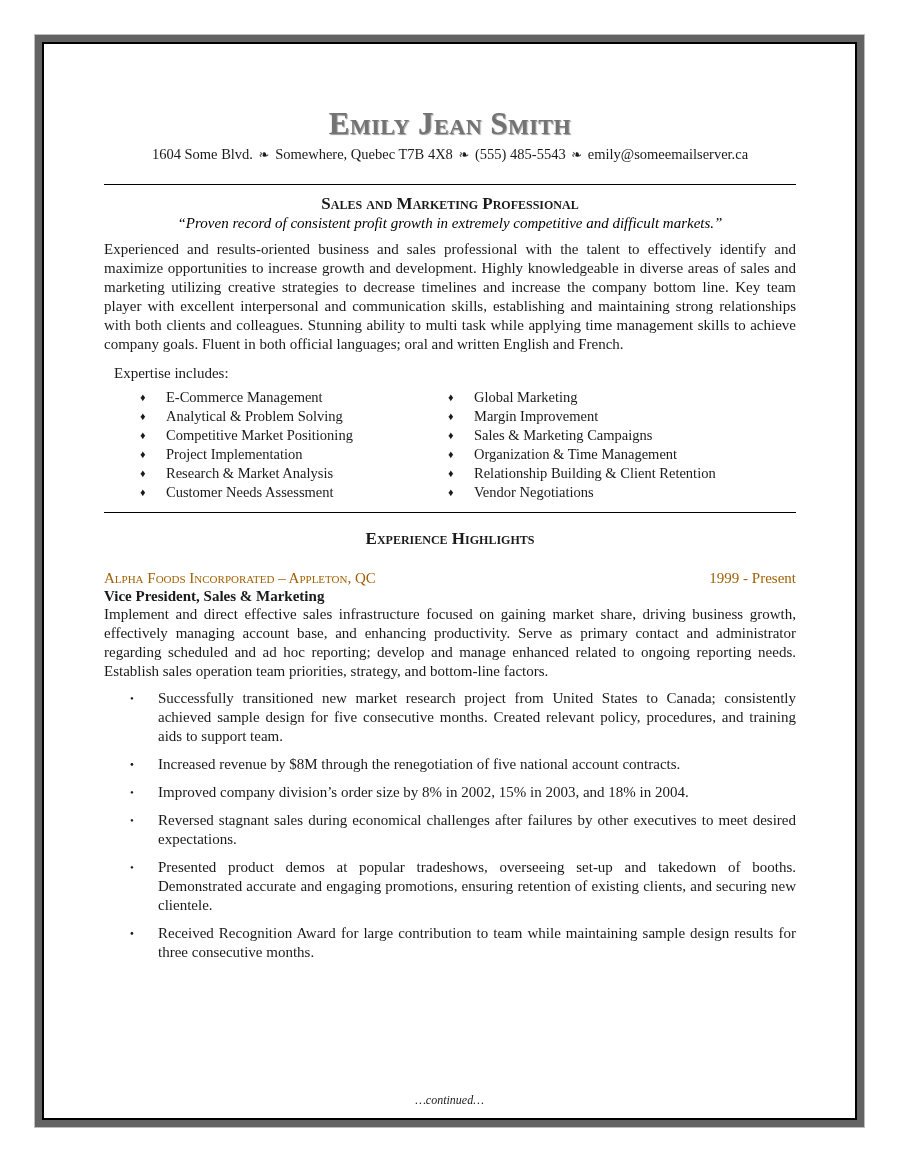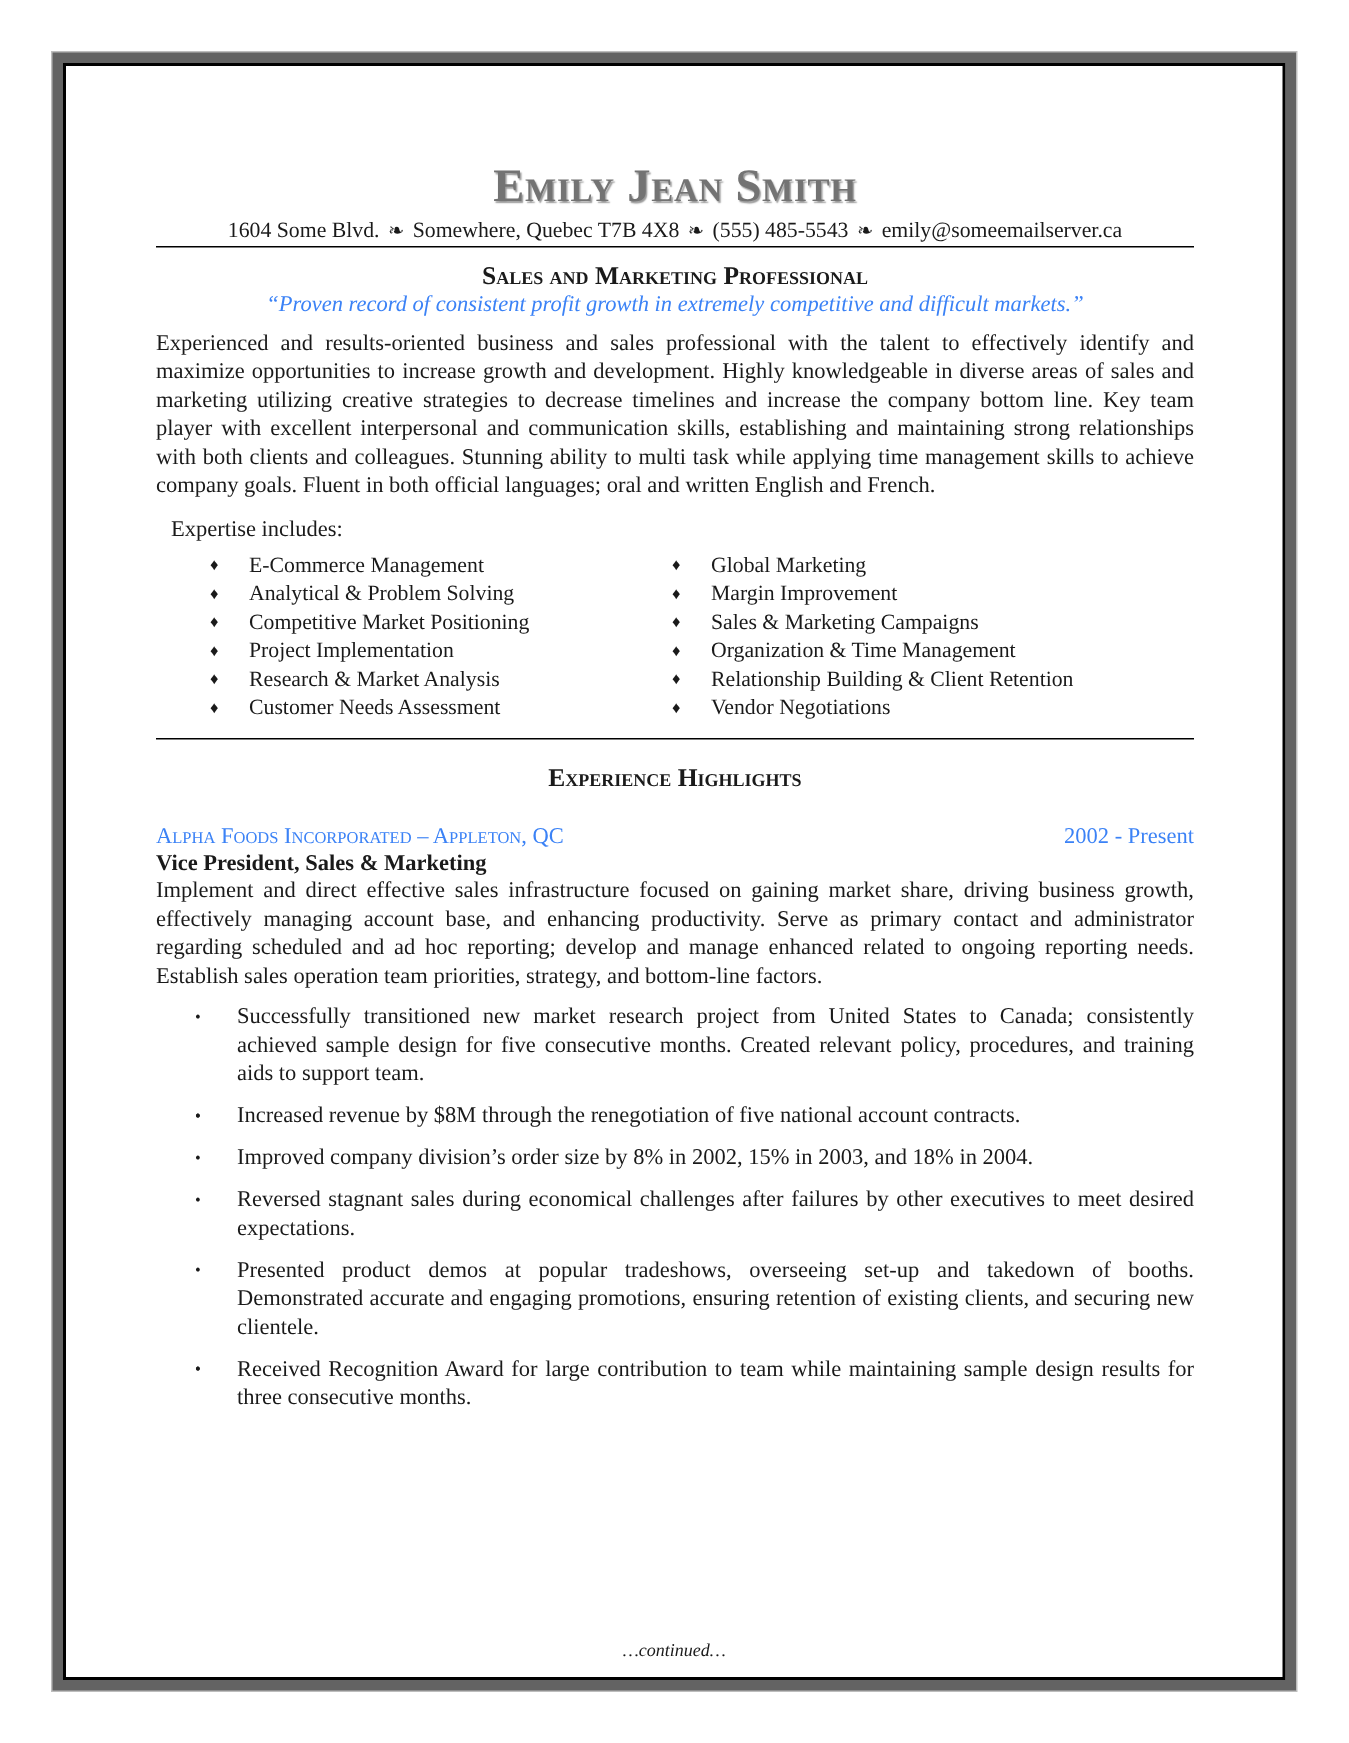--- a/index.html
+++ b/index.html
@@ -7,38 +7,38 @@
          font-family: "Liberation Serif", "DejaVu Serif", serif; color: #1a1a1a; }
   .frame-outer { position: absolute; left: 35px; top: 35px; width: 829px; height: 1092px;
                  background: #636363; box-shadow: 0 0 0 1px #bdbdbd; }
   .frame-inner { position: absolute; left: 42px; top: 42px; width: 815px; height: 1078px;
                  background: #ffffff; border: 2px solid #000; box-sizing: border-box; }
   .page { position: absolute; left: 104px; top: 104px; width: 692px; }
   .name { text-align: center; font-size: 31px; font-weight: bold; letter-spacing: 0.5px;
           font-variant: small-caps; margin: 0; line-height: 40px;
           text-shadow: 1px 1px 1px #999; color: #737373; }
   .contact { text-align: center; font-size: 14.5px; line-height: 20px; border-bottom: 1px solid #000;
-             padding-bottom: 0; margin: 0 auto; width: 692px; white-space: nowrap; }
+             padding-bottom: 19px; margin: 0 auto; width: 692px; white-space: nowrap; }
   .sep { font-size: 13px; margin: 0 2px; }
   .headline { text-align: center; font-size: 17px; font-weight: bold; font-variant: small-caps;
               margin: 9px 0 0 0; line-height: 20px; }
-  .tagline { text-align: center; font-style: italic; font-size: 15px; color: #3b82f6;
+  .tagline { text-align: center; font-style: italic; font-size: 15px; color: #000000;
              line-height: 18px; margin: 0; }
   .summary { font-size: 15px; line-height: 19px; text-align: justify; margin: 8px 0 0 0; }
   .expertise-label { font-size: 15px; font-weight: normal; margin: 9px 0 0 10px; line-height: 20px; }
   .expertise { display: flex; margin-top: 5px; }
   .exp-col { list-style: none; margin: 0; padding: 0; }
   .exp-col.left { width: 308px; padding-left: 36px; }
   .exp-col li { font-size: 14.5px; line-height: 19px; position: relative; padding-left: 26px; white-space: nowrap; }
   .exp-col li .bullet { position: absolute; left: 0; top: 0; font-size: 11px; }
   .rule { border-top: 1px solid #000; margin-top: 10px; }
   .section-title { text-align: center; font-size: 17px; font-weight: bold; font-variant: small-caps;
                    margin: 16px 0 0 0; line-height: 20px; }
   .job-head { display: flex; justify-content: space-between; margin-top: 20px; font-size: 15px;
-              color: #3b82f6; line-height: 18px; }
+              color: #a16207; line-height: 18px; }
   .company { font-variant: small-caps; }
   .job-title { font-size: 15px; font-weight: bold; line-height: 18px; margin: 0; }
   .job-desc { font-size: 15px; line-height: 19px; text-align: justify; margin: 0; }
   .achievements { list-style: none; margin: 8px 0 0 0; padding: 0 0 0 26px; }
   .achievements li { position: relative; padding-left: 28px; font-size: 15px; line-height: 19px;
                      text-align: justify; margin-bottom: 9px; }
   .achievements li .bullet { position: absolute; left: 0; top: 0; font-size: 11px; }
   .continued { position: absolute; left: 0; width: 899px; top: 1093px; text-align: center;
                font-style: italic; font-size: 12px; }
 </style>
@@ -83,21 +83,21 @@
       <li><span class="bullet">♦</span><span>Vendor Negotiations</span></li>
     </ul>
   </div>
   <div class="rule"></div>
 
   <h2 class="section-title">Experience Highlights</h2>
 
   <div>
     <div class="job-head">
       <span class="company">Alpha Foods Incorporated – Appleton, QC</span>
-      <span>2002 - Present</span>
+      <span>1999 - Present</span>
     </div>
     <p class="job-title">Vice President, Sales &amp; Marketing</p>
     <p class="job-desc">Implement and direct effective sales infrastructure focused on gaining market share, driving business growth, effectively managing account base, and enhancing productivity. Serve as primary contact and administrator regarding scheduled and ad hoc reporting; develop and manage enhanced related to ongoing reporting needs. Establish sales operation team priorities, strategy, and bottom-line factors.</p>
     <ul class="achievements">
       <li><span class="bullet">•</span><span>Successfully transitioned new market research project from United States to Canada; consistently achieved sample design for five consecutive months. Created relevant policy, procedures, and training aids to support team.</span></li>
       <li><span class="bullet">•</span></li>
       <li><span class="bullet">•</span><span>Increased revenue by $8M through the renegotiation of five national account contracts.</span></li>
       <li><span class="bullet">•</span><span>Improved company division’s order size by 8% in 2002, 15% in 2003, and 18% in 2004.</span></li>
       <li><span class="bullet">•</span><span>Reversed stagnant sales during economical challenges after failures by other executives to meet desired expectations.</span></li>
       <li><span class="bullet">•</span><span>Presented product demos at popular tradeshows, overseeing set-up and takedown of booths. Demonstrated accurate and engaging promotions, ensuring retention of existing clients, and securing new clientele.</span></li>

